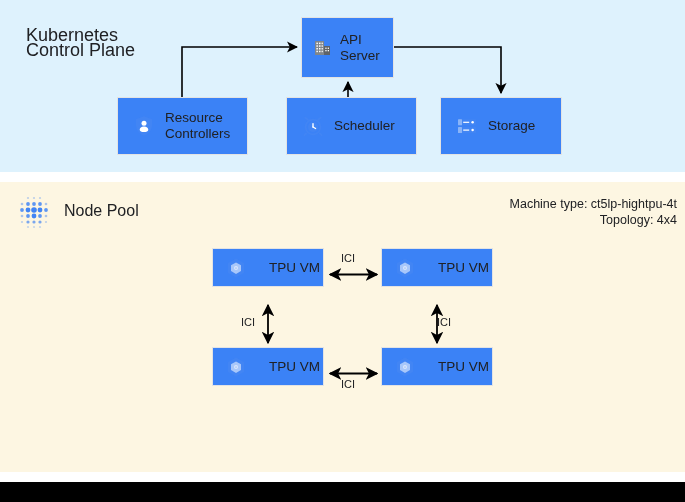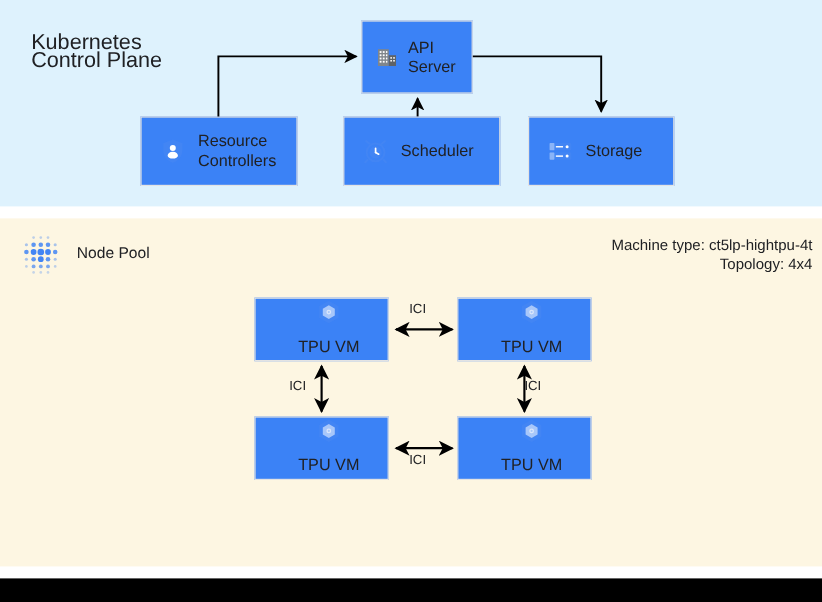--- a/index.html
+++ b/index.html
@@ -52,21 +52,21 @@
     line-height: 15px;
     white-space: pre-line;
   }
   .label-control-plane {
     left: 26px;
     top: 28px;
   }
   .label-node-pool {
     left: 64px;
     top: 203px;
-    font-size: 13px;
+    font-size: 16px;
   }
   .machine-info {
     position: absolute;
     right: 8px;
     top: 196px;
     text-align: right;
     font-size: 12.5px;
     color: #202124;
     line-height: 16px;
   }
@@ -110,24 +110,23 @@
     width: 131px; height: 58px;
   }
   .box-storage {
     left: 440px; top: 97px;
     width: 122px; height: 58px;
   }
 
   
   .box-tpu {
     width: 112px;
-    height: 53px;
+    height: 39px;
     padding-left: 12px;
-    gap: 10px;
-    flex-direction: column;
+    gap: 22px;
   }
   .tpu-tl { left: 212px; top: 248px; }
   .tpu-tr { left: 381px; top: 248px; }
   .tpu-bl { left: 212px; top: 347px; }
   .tpu-br { left: 381px; top: 347px; }
 
   
   .connectors {
     position: absolute;
     left: 0; top: 0;

